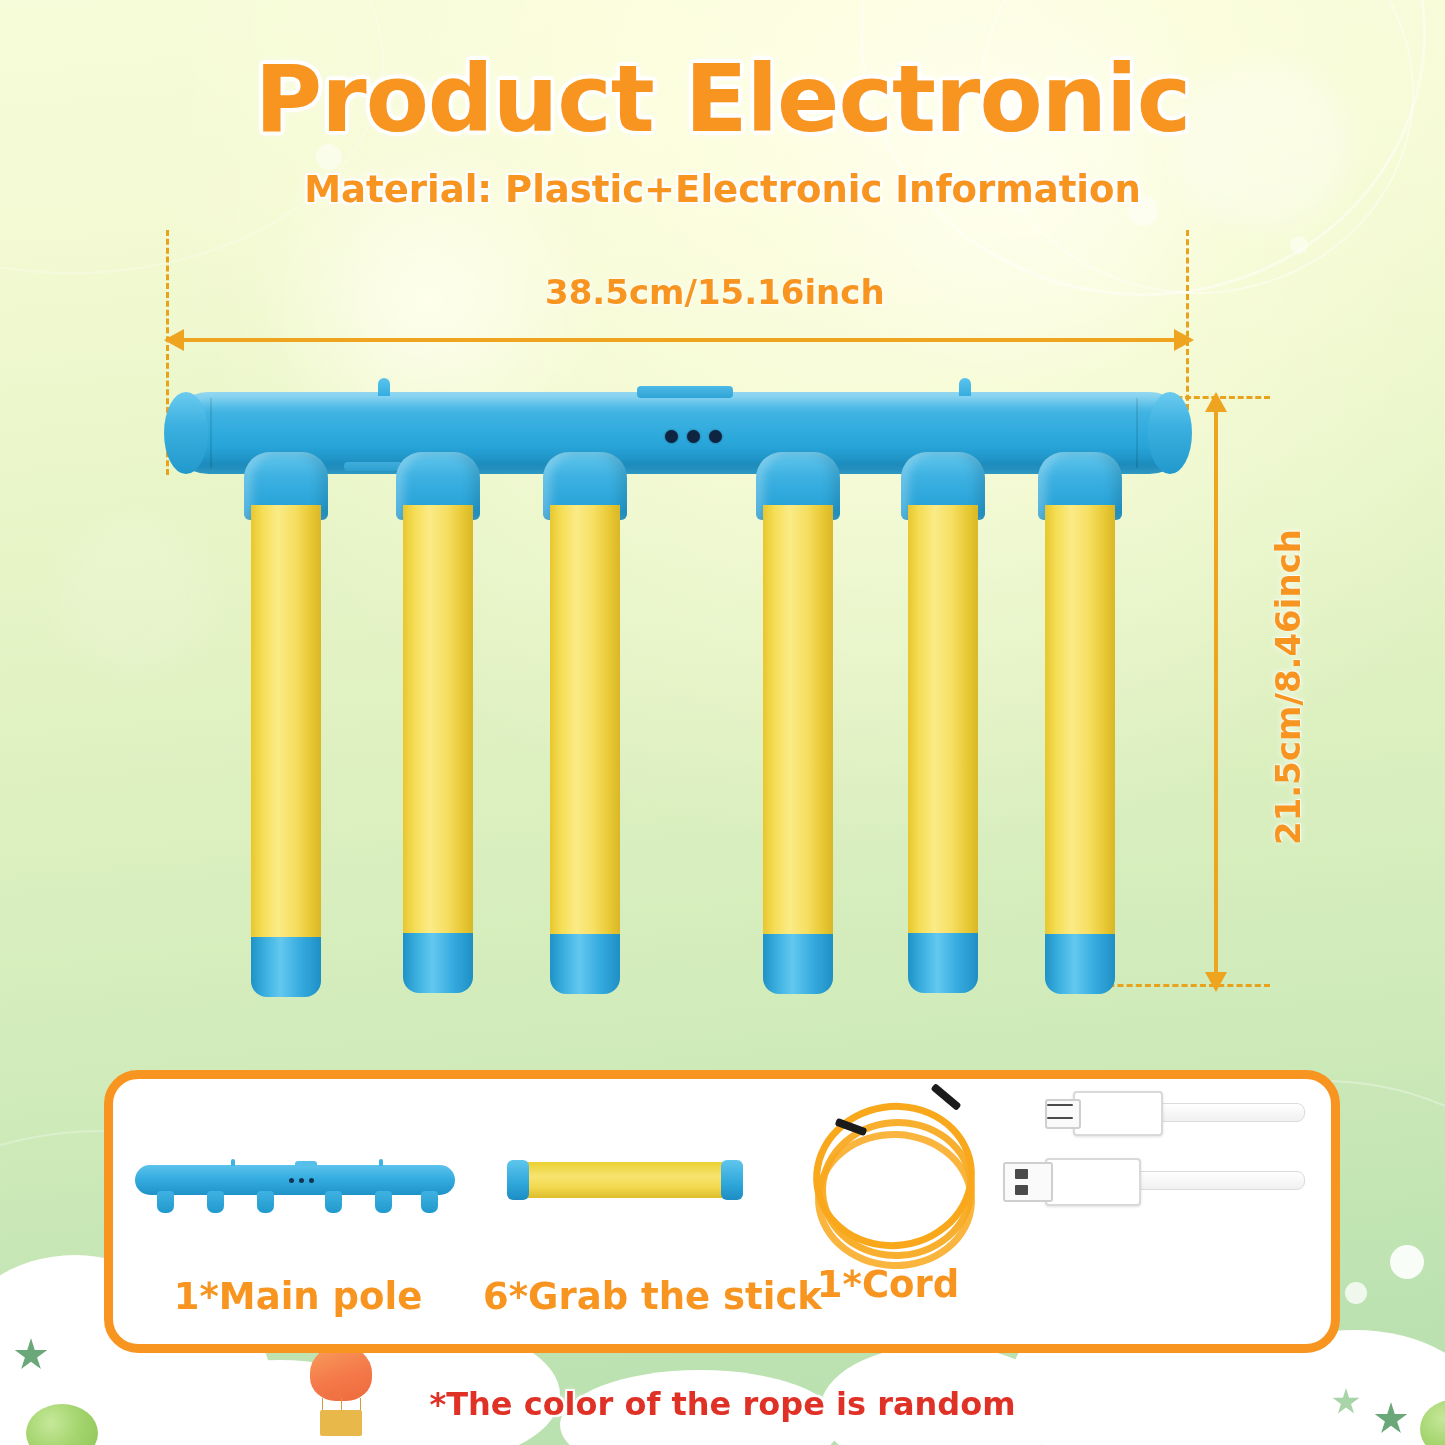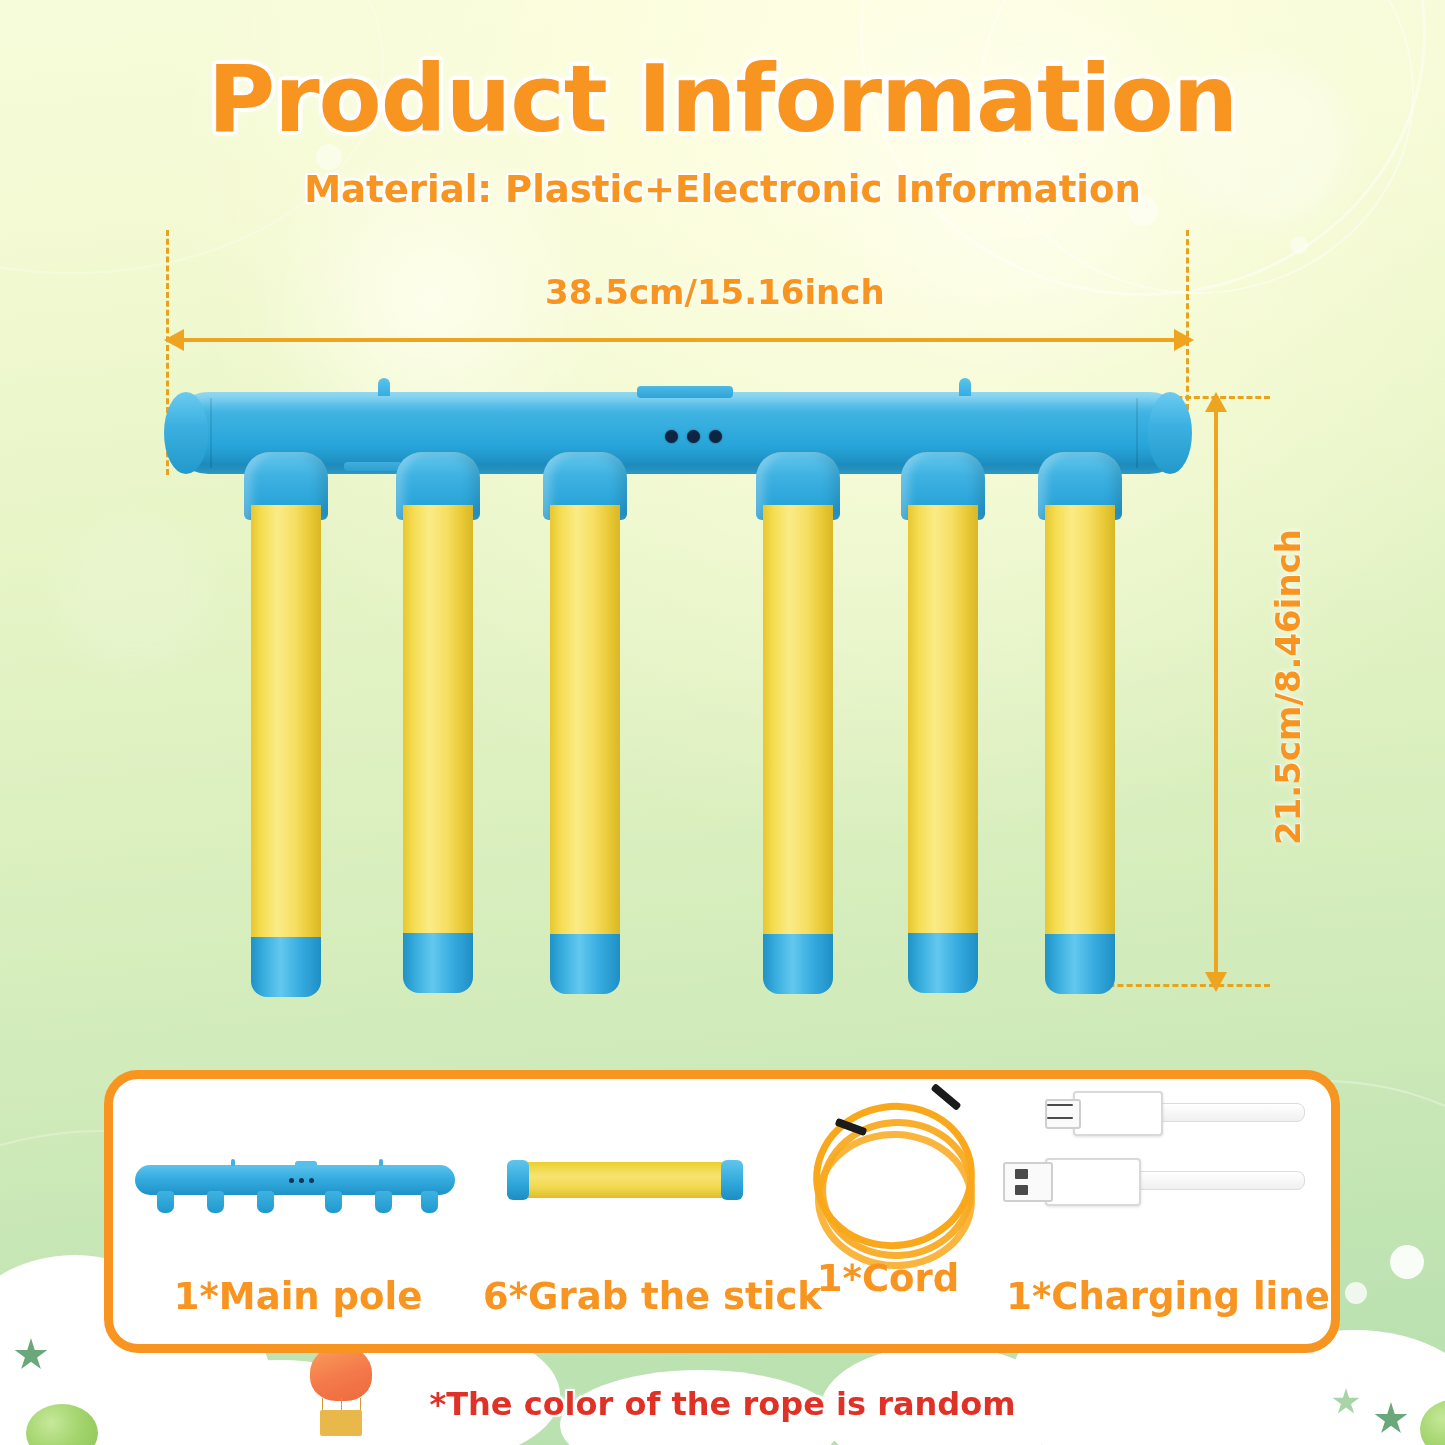--- a/index.html
+++ b/index.html
@@ -202,21 +202,21 @@
 
     <div>
       <div class="balloon-top" style="left:310px;top:1345px;width:62px;height:56px;"></div>
       <div class="balloon-line" style="left:322px;top:1398px;height:14px;"></div>
       <div class="balloon-line" style="left:341px;top:1398px;height:14px;"></div>
       <div class="balloon-line" style="left:360px;top:1398px;height:14px;"></div>
       <div class="balloon-basket" style="left:320px;top:1410px;width:42px;height:26px;"></div>
     </div>
   </div>
 
-  <div class="title">Product Information</div>
+  <div class="title">Product Electronic</div>
   <div class="subtitle">Material: Plastic+Electronic Information</div>
 
   <div>
     <div class="dash-v" style="left:166px;top:230px;height:245px;"></div>
     <div class="dash-v" style="left:1186px;top:230px;height:180px;"></div>
     <div class="arrow-line-h" style="left:176px;top:338px;width:1004px;"></div>
     <div class="ah ah-left" style="left:164px;top:329px;"></div>
     <div class="ah ah-right" style="left:1174px;top:329px;"></div>
     <div class="dim-label" style="left:527px;top:272px;margin-left:18px;">38.5cm/15.16inch</div>
   </div>
@@ -299,35 +299,34 @@
       </div>
       <div class="part-label" style="left:370px;top:196px;width:290px;">6*Grab the stick</div>
 
       <div class="mini">
         <div class="cord-loop" style="left:700px;top:24px;width:148px;height:132px;transform:rotate(-8deg);"></div>
         <div class="cord-loop" style="left:706px;top:40px;width:142px;height:126px;transform:rotate(-4deg);opacity:.92;"></div>
         <div class="cord-loop" style="left:702px;top:52px;width:146px;height:124px;transform:rotate(2deg);opacity:.85;"></div>
         <div class="cord-aglet" style="left:816px;top:14px;width:34px;transform:rotate(40deg);"></div>
         <div class="cord-aglet" style="left:722px;top:44px;width:32px;transform:rotate(20deg);"></div>
       </div>
-      <div class="part-label" style="left:680px;top:178px;width:190px;">1*Cord</div>
+      <div class="part-label" style="left:680px;top:184px;width:190px;">1*Cord</div>
 
       <div class="mini">
         <div class="usb-cable" style="left:1040px;top:24px;width:150px;"></div>
         <div class="usb-body" style="left:960px;top:12px;width:86px;height:41px;"></div>
         <div class="usb-tip" style="left:932px;top:20px;width:32px;height:26px;"></div>
         <div class="usb-pin" style="left:934px;top:25px;width:26px;height:2px;"></div>
         <div class="usb-pin" style="left:934px;top:38px;width:26px;height:2px;"></div>
 
         <div class="usb-cable" style="left:1020px;top:92px;width:170px;"></div>
         <div class="usb-body" style="left:932px;top:79px;width:92px;height:44px;"></div>
         <div class="usb-tip" style="left:890px;top:83px;width:46px;height:36px;"></div>
         <div class="usb-pin" style="left:902px;top:90px;width:13px;height:10px;"></div>
         <div class="usb-pin" style="left:902px;top:106px;width:13px;height:10px;"></div>
       </div>
-      <div class="part-label" style="left:890px;top:196px;width:330px;">1*Charging line</div>
 
     </div>
   </div>
 
   <div class="note">*The color of the rope is random</div>
 
 </div>
 
 </body></html>

